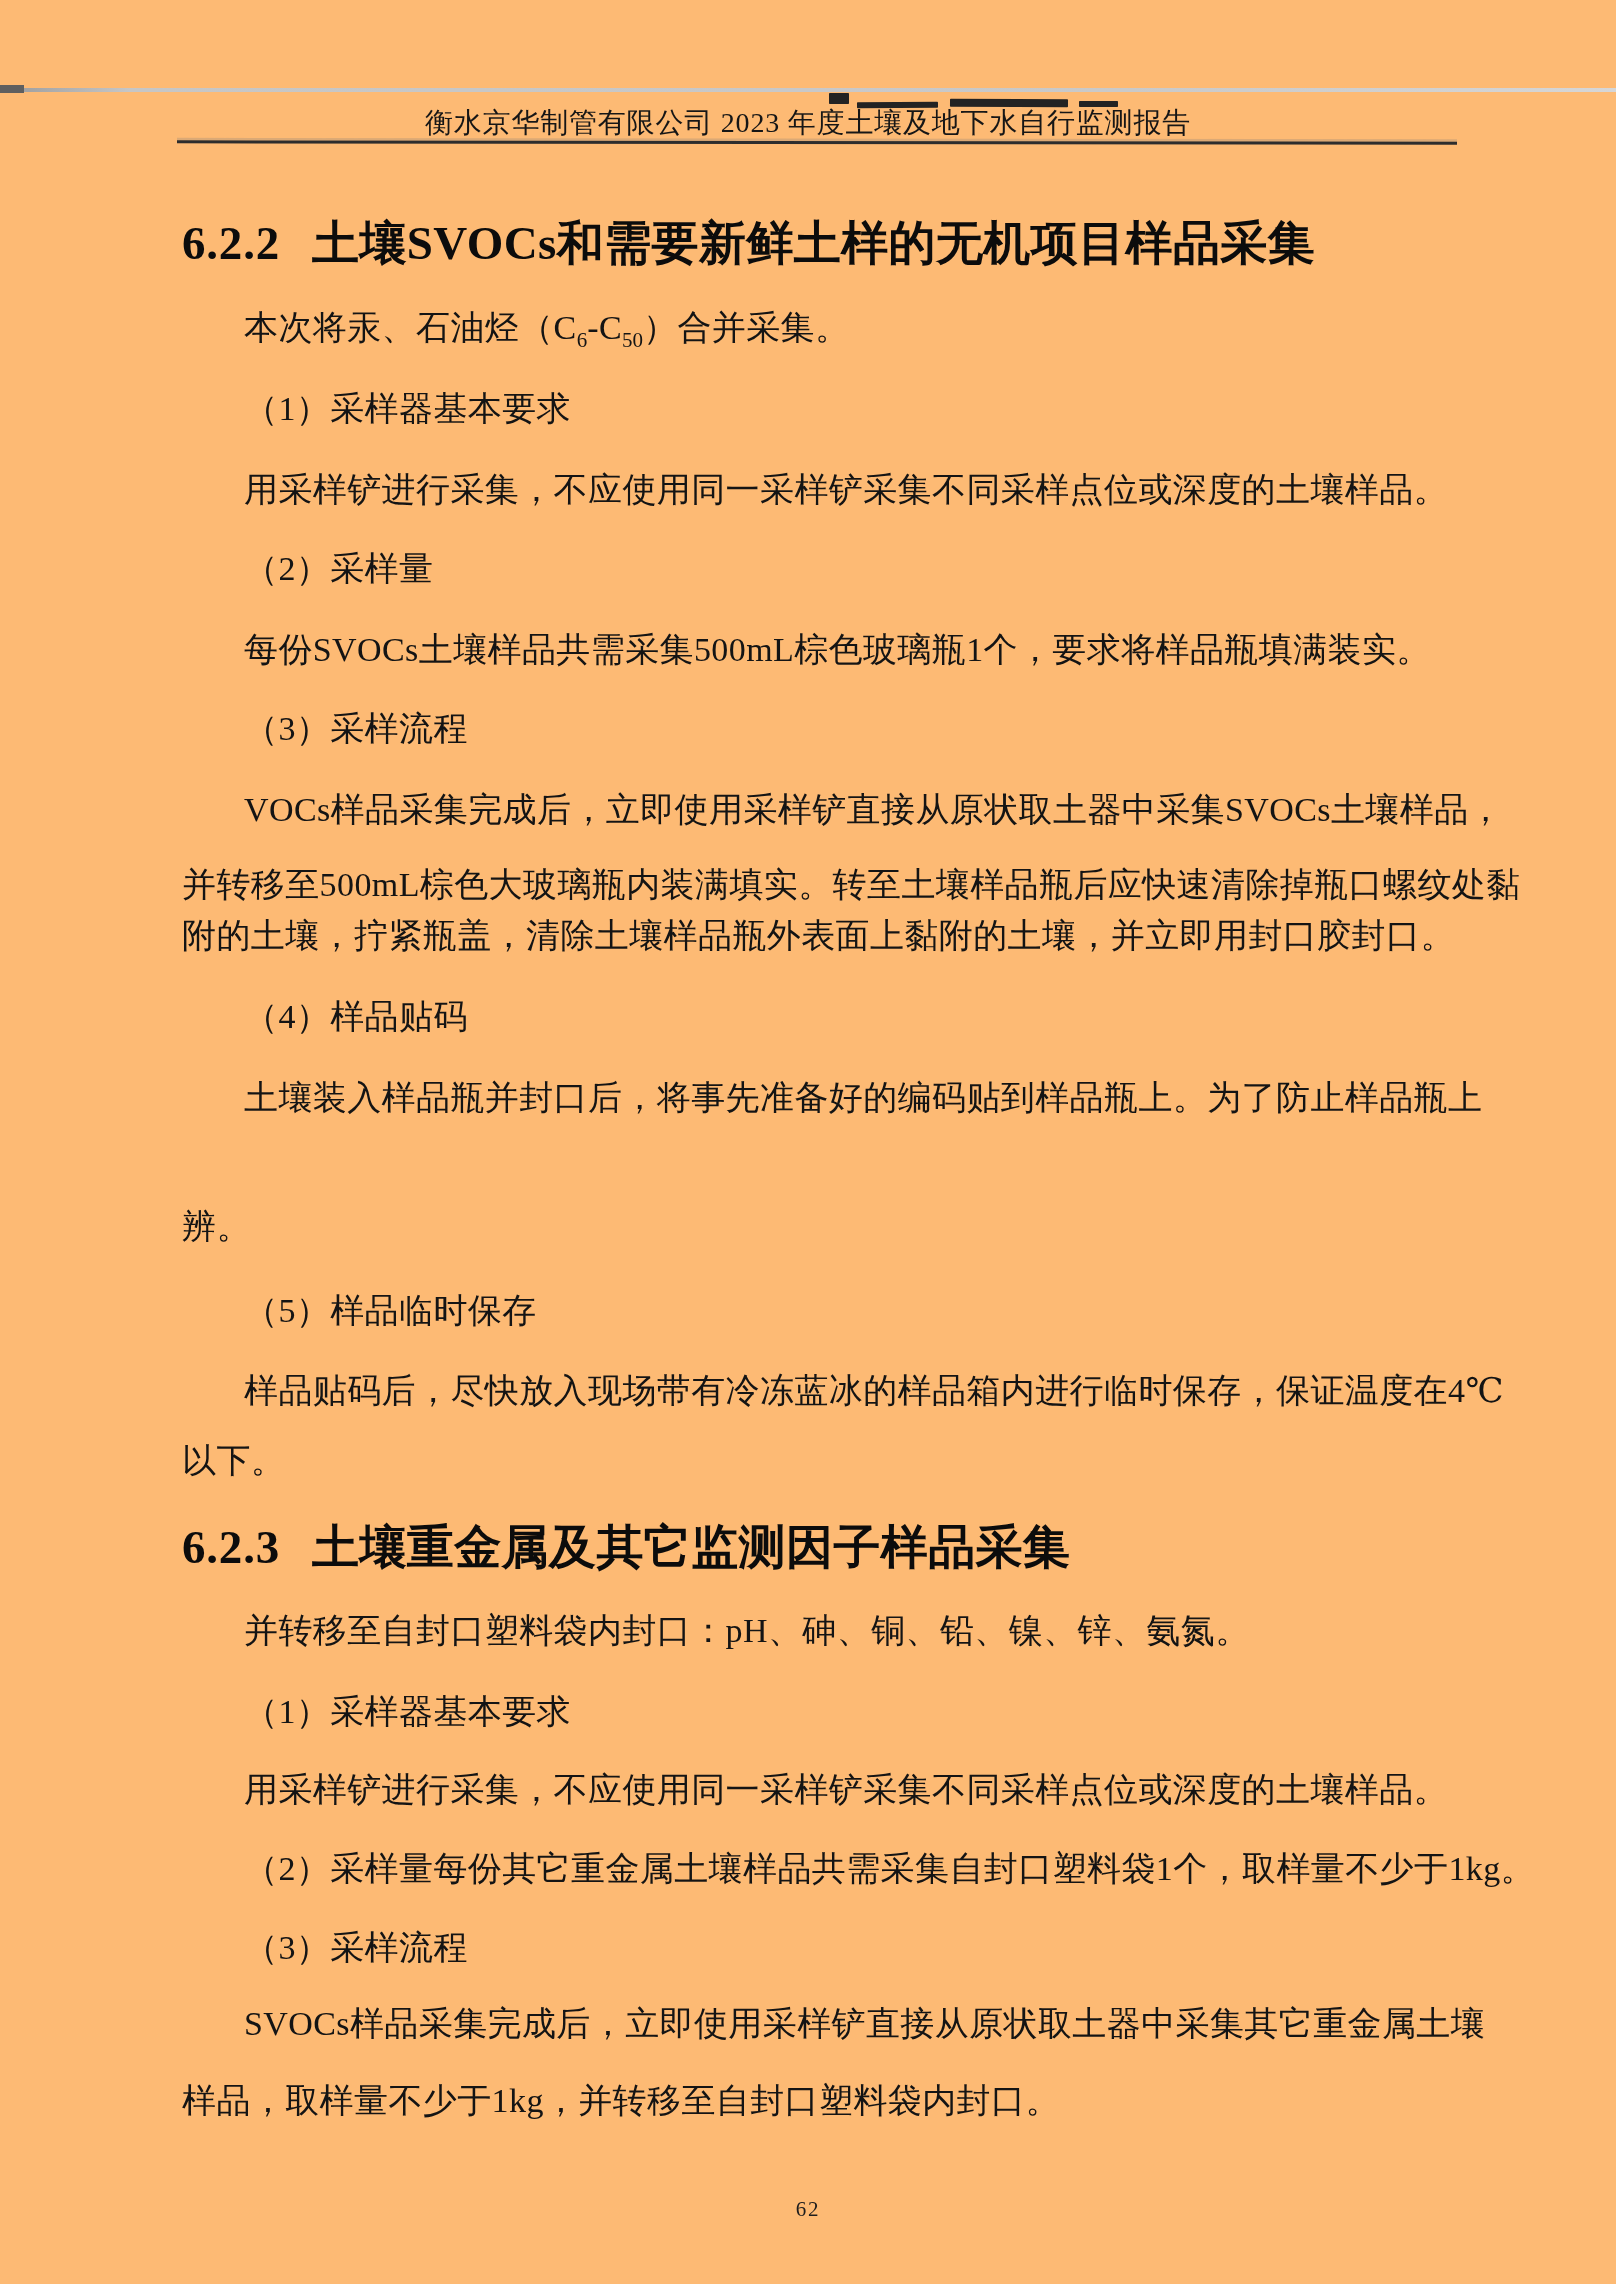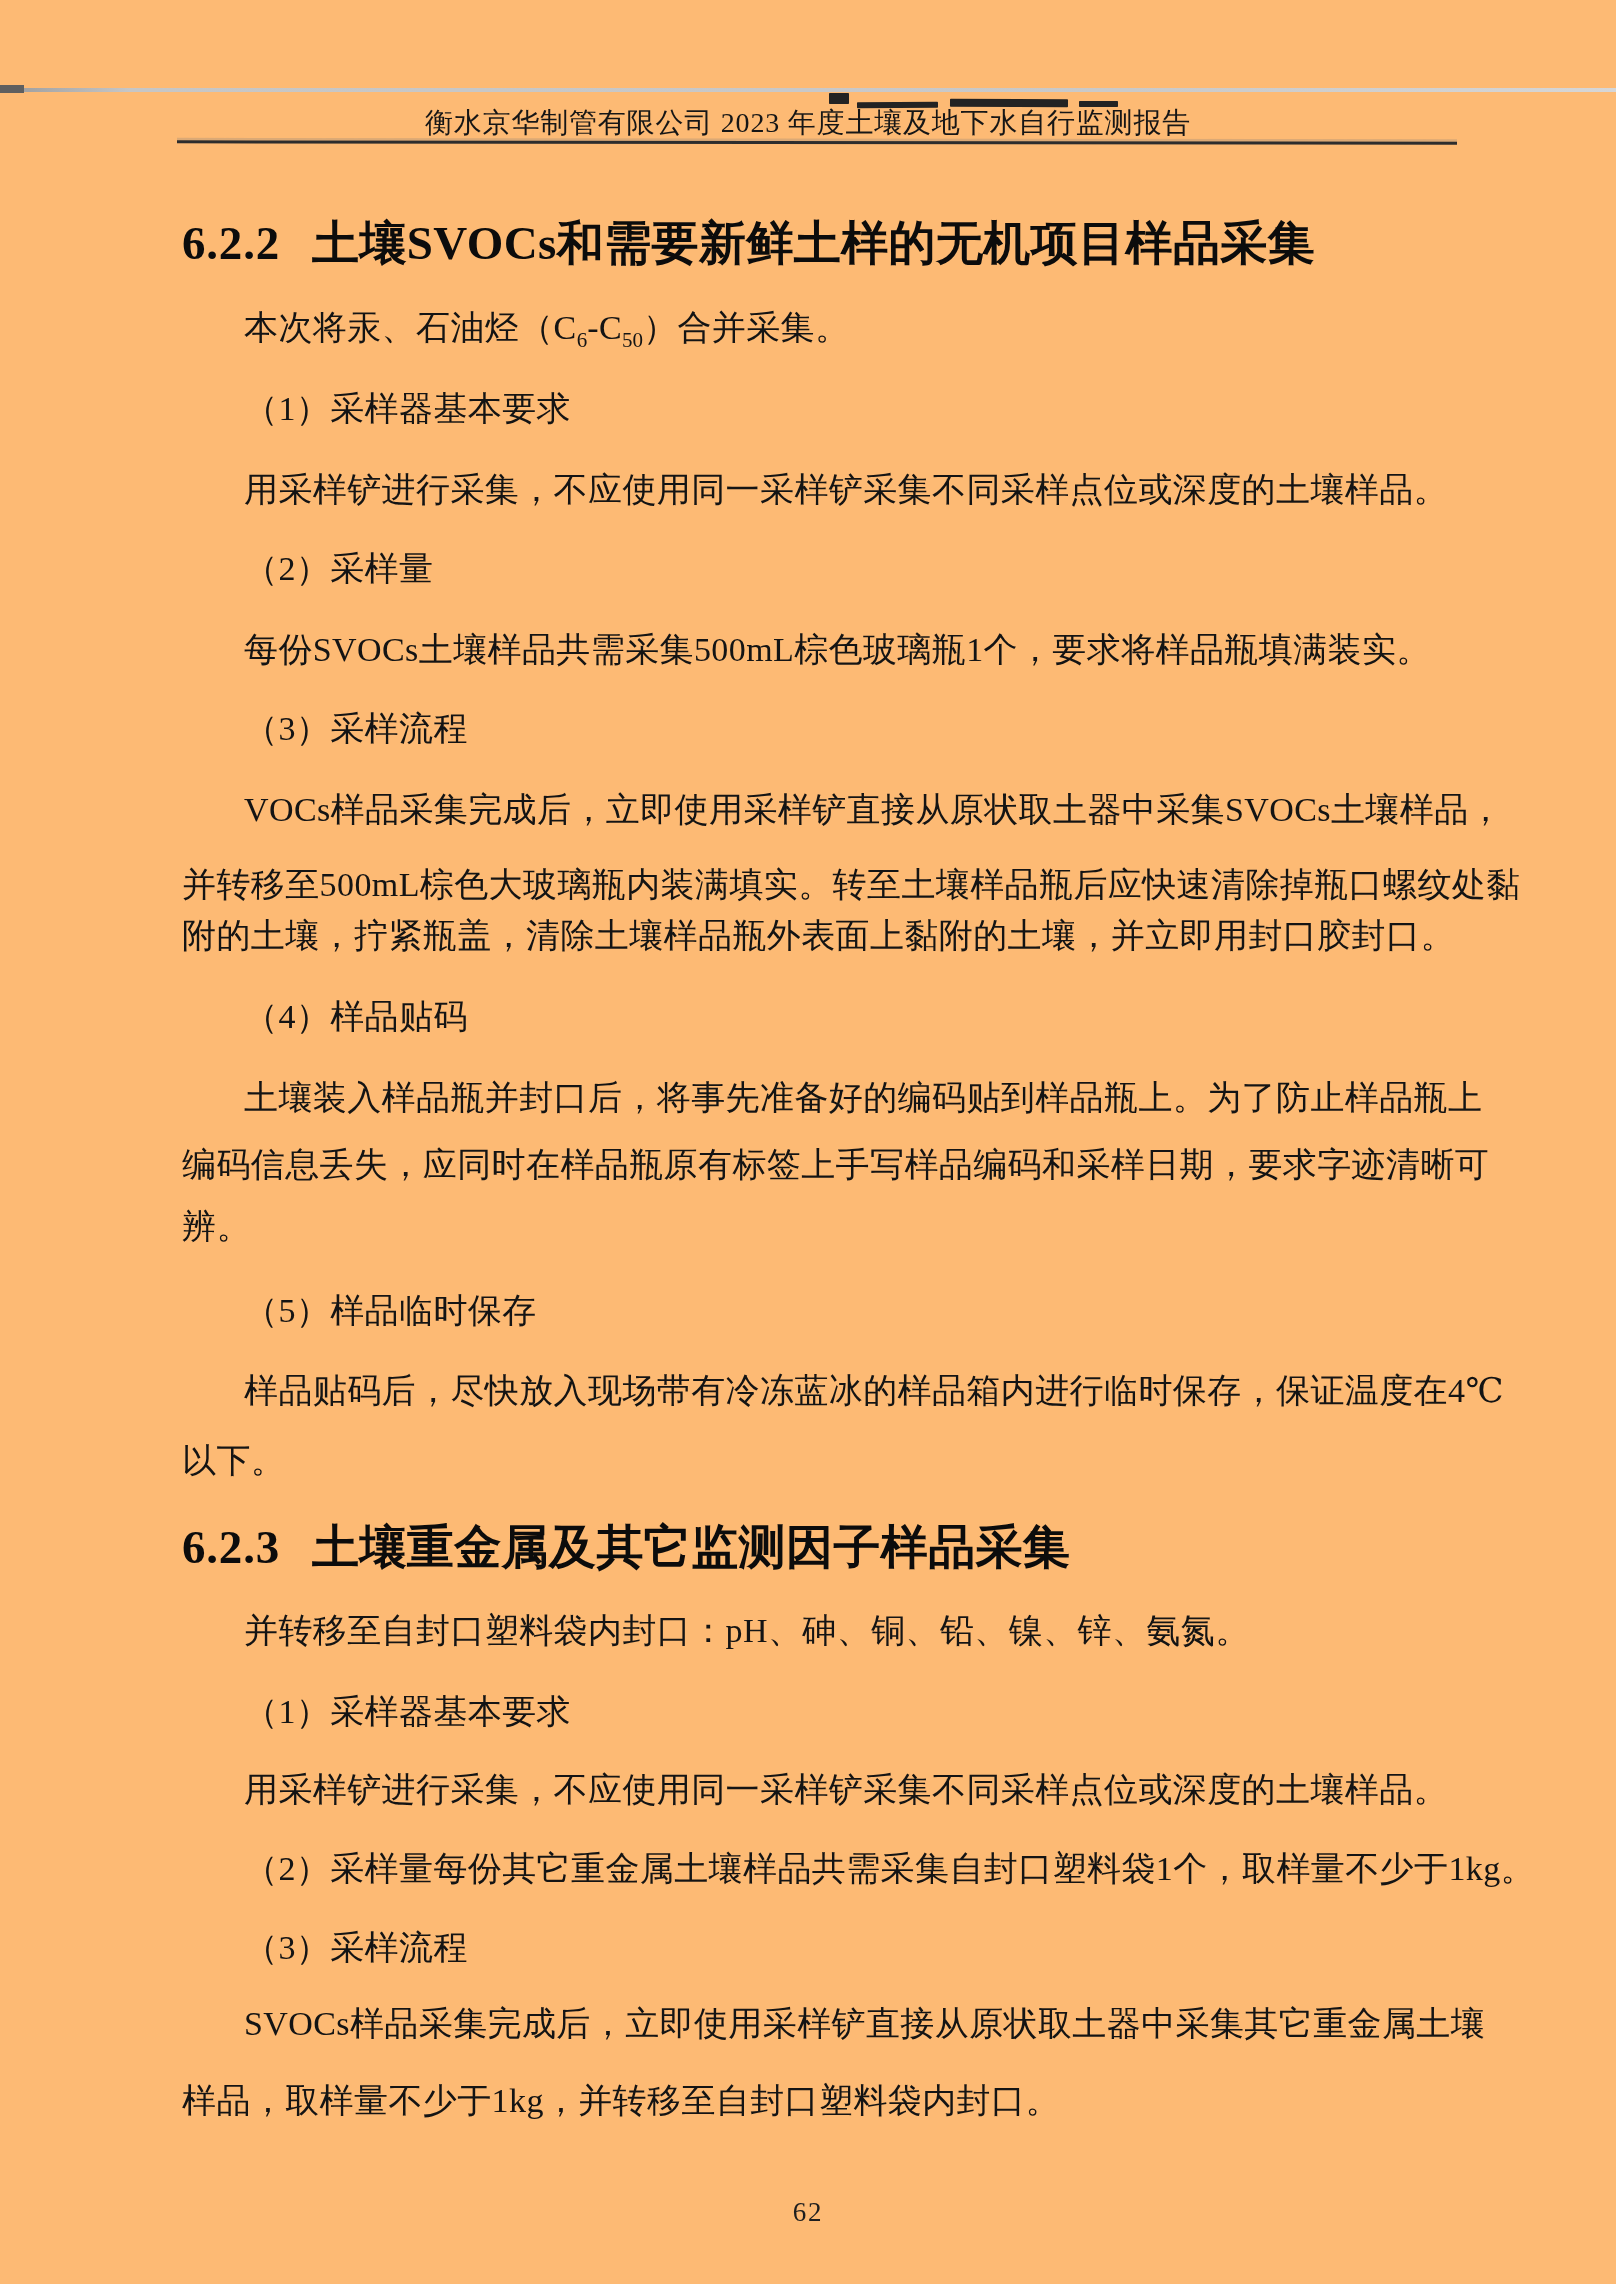--- a/index.html
+++ b/index.html
@@ -62,21 +62,21 @@
     white-space: nowrap;
     letter-spacing: 0.4px;
   }
   .indent { padding-left: 62px; }
   .sub { font-size: 21px; vertical-align: -7.6px; letter-spacing: 0; }
 
   
   .pageno {
     position: absolute; left: 0; right: 0; top: 2197px;
     text-align: center;
-    font-size: 27px; color: #1e1e1e; letter-spacing: 1.7px;
+    font-size: 21px; color: #1e1e1e; letter-spacing: 1.7px;
   }
 </style>
 </head>
 <body>
 
 <div class="page">
 
   <div class="scan-band"></div>
   <div class="scan-band-left"></div>
   <div class="smudge sm1"></div>
@@ -96,21 +96,20 @@
   <div class="ln indent" style="top:389px">（1）采样器基本要求</div>
   <div class="ln indent" style="top:470px">用采样铲进行采集，不应使用同一采样铲采集不同采样点位或深度的土壤样品。</div>
   <div class="ln indent" style="top:549px">（2）采样量</div>
   <div class="ln indent" style="top:630px">每份SVOCs土壤样品共需采集500mL棕色玻璃瓶1个，要求将样品瓶填满装实。</div>
   <div class="ln indent" style="top:709px">（3）采样流程</div>
   <div class="ln indent" style="top:790px">VOCs样品采集完成后，立即使用采样铲直接从原状取土器中采集SVOCs土壤样品，</div>
   <div class="ln" style="top:865px">并转移至500mL棕色大玻璃瓶内装满填实。转至土壤样品瓶后应快速清除掉瓶口螺纹处黏</div>
   <div class="ln" style="top:916px">附的土壤，拧紧瓶盖，清除土壤样品瓶外表面上黏附的土壤，并立即用封口胶封口。</div>
   <div class="ln indent" style="top:997px">（4）样品贴码</div>
   <div class="ln indent" style="top:1078px">土壤装入样品瓶并封口后，将事先准备好的编码贴到样品瓶上。为了防止样品瓶上</div>
-  <div class="ln" style="top:1145px">编码信息丢失，应同时在样品瓶原有标签上手写样品编码和采样日期，要求字迹清晰可</div>
   <div class="ln" style="top:1207px">辨。</div>
   <div class="ln indent" style="top:1291px">（5）样品临时保存</div>
   <div class="ln indent" style="top:1371px">样品贴码后，尽快放入现场带有冷冻蓝冰的样品箱内进行临时保存，保证温度在4℃</div>
   <div class="ln" style="top:1441px">以下。</div>
 
   <div class="sec-h" style="top:1525px">
     <span class="sec-num">6.2.3</span><span class="sec-title">土壤重金属及其它监测因子样品采集</span>
   </div>
 
   <div class="ln indent" style="top:1611px">并转移至自封口塑料袋内封口：pH、砷、铜、铅、镍、锌、氨氮。</div>

